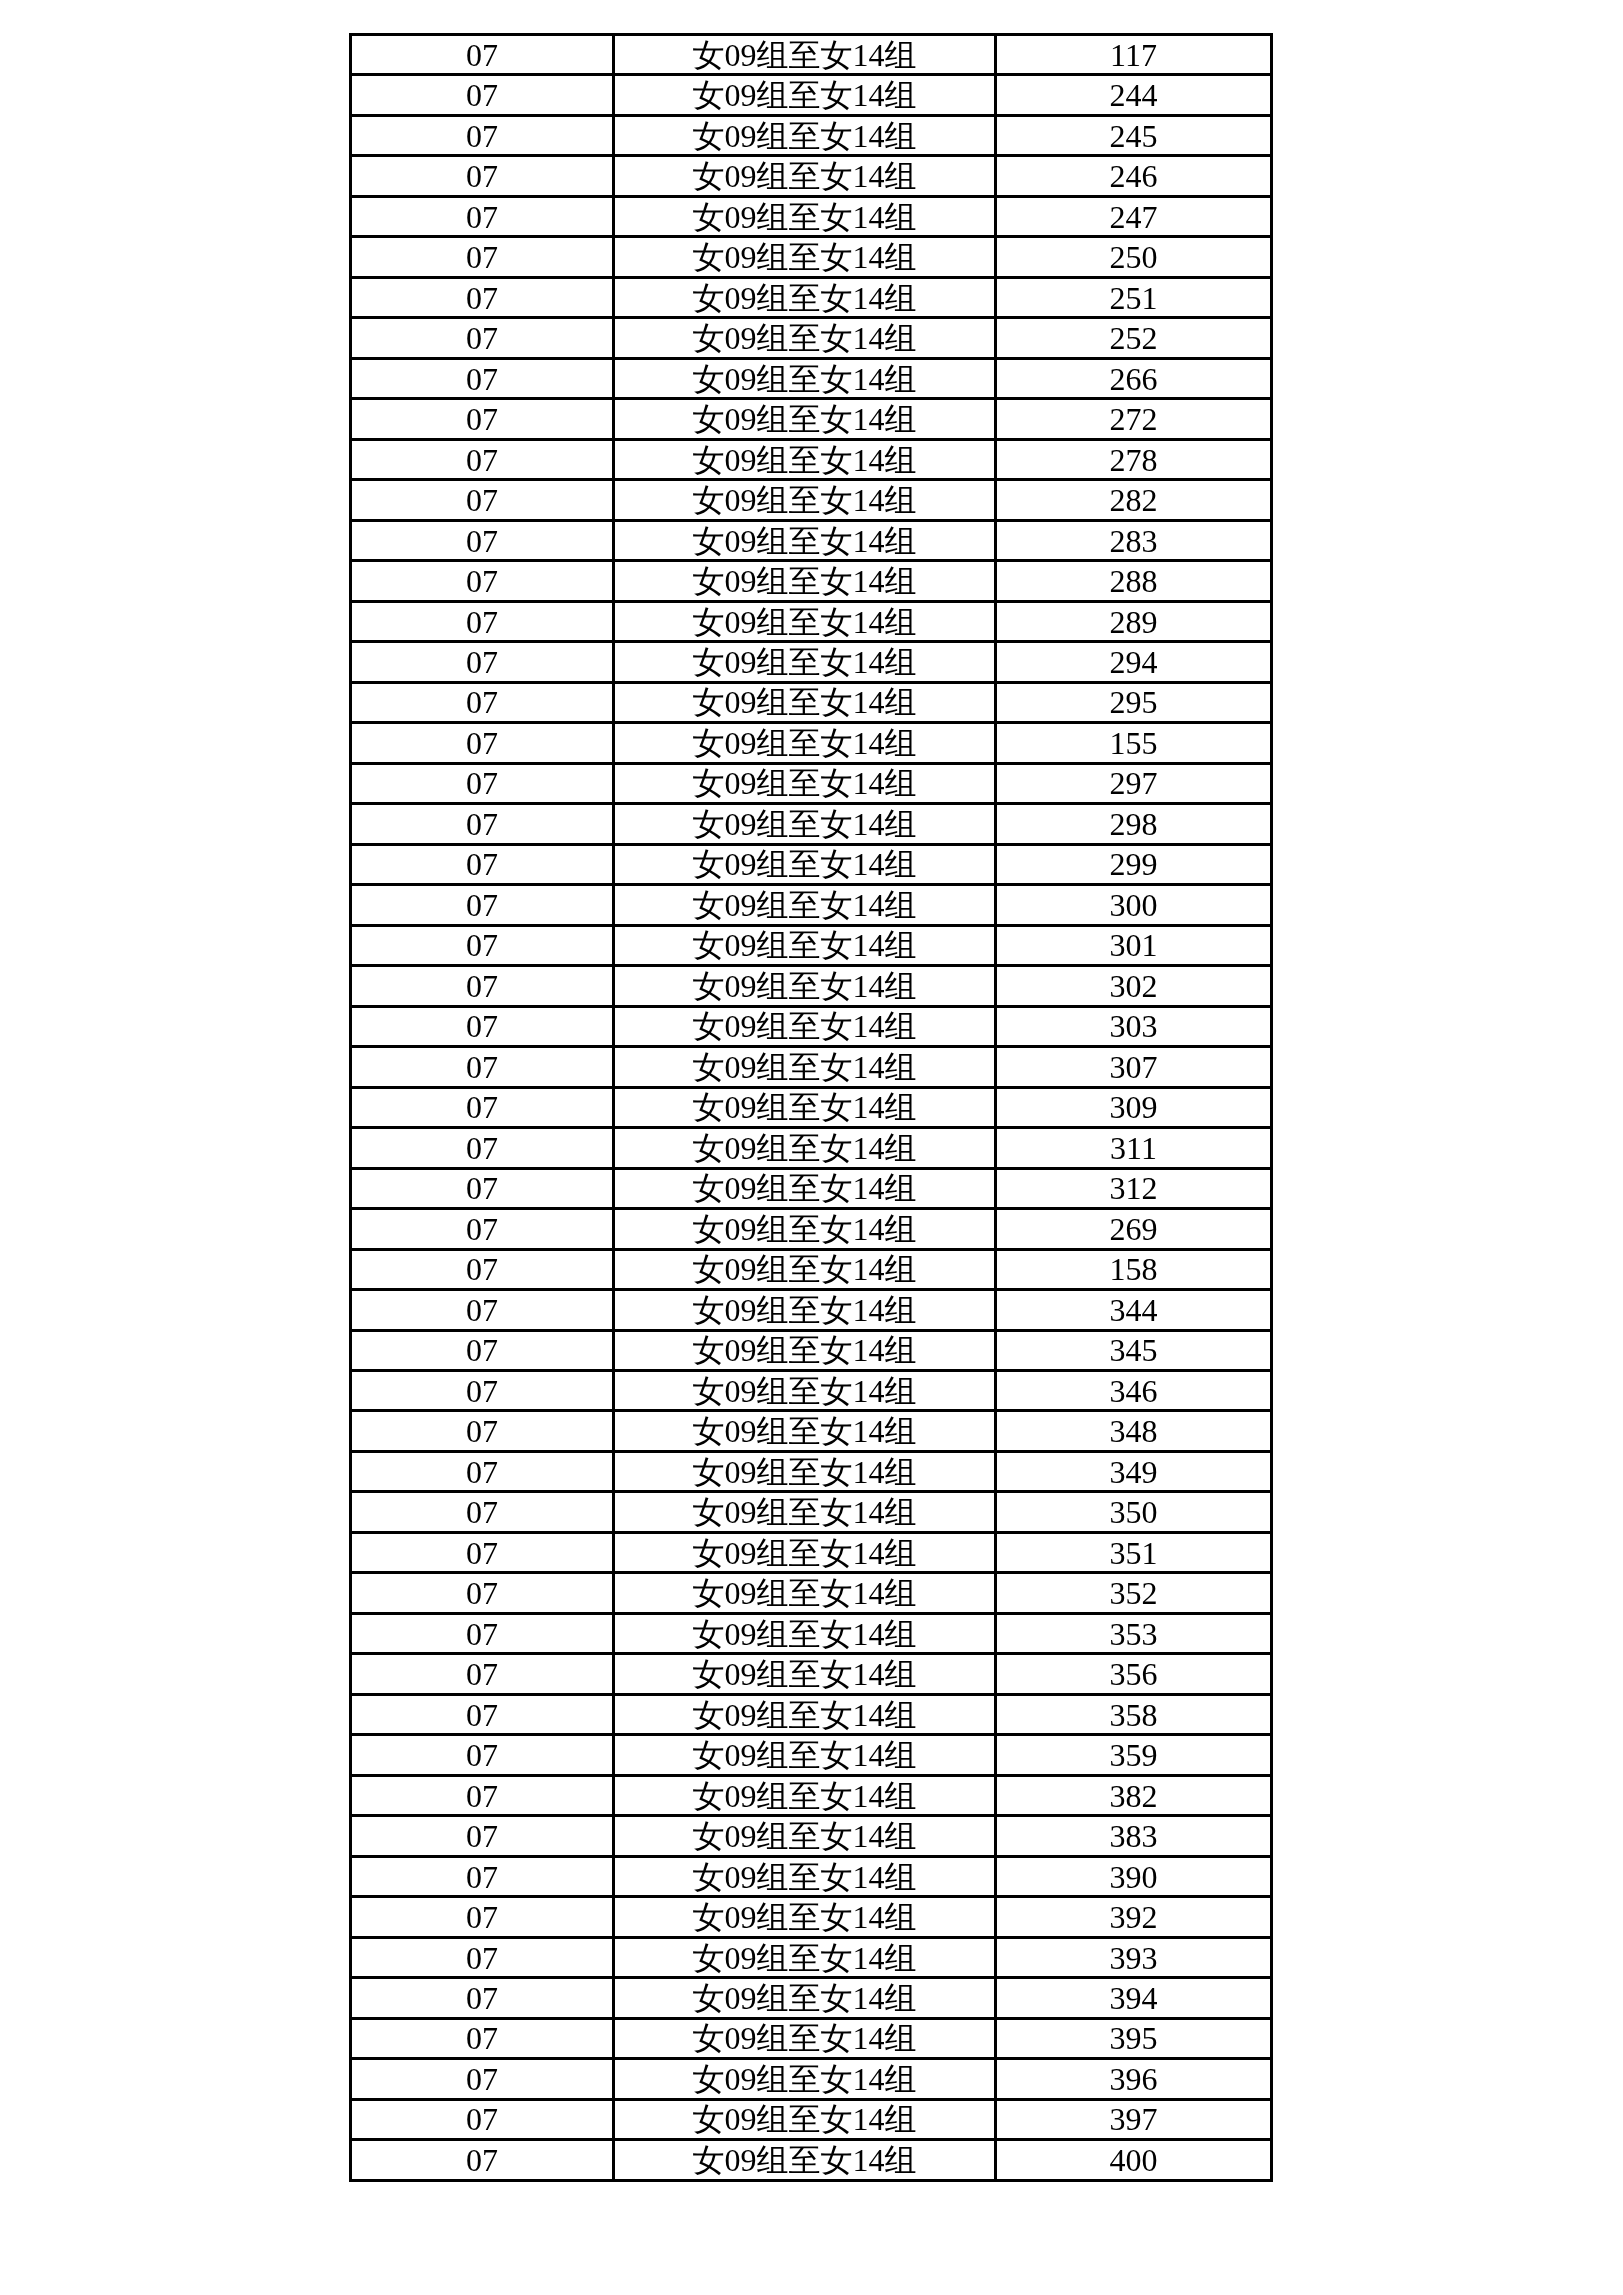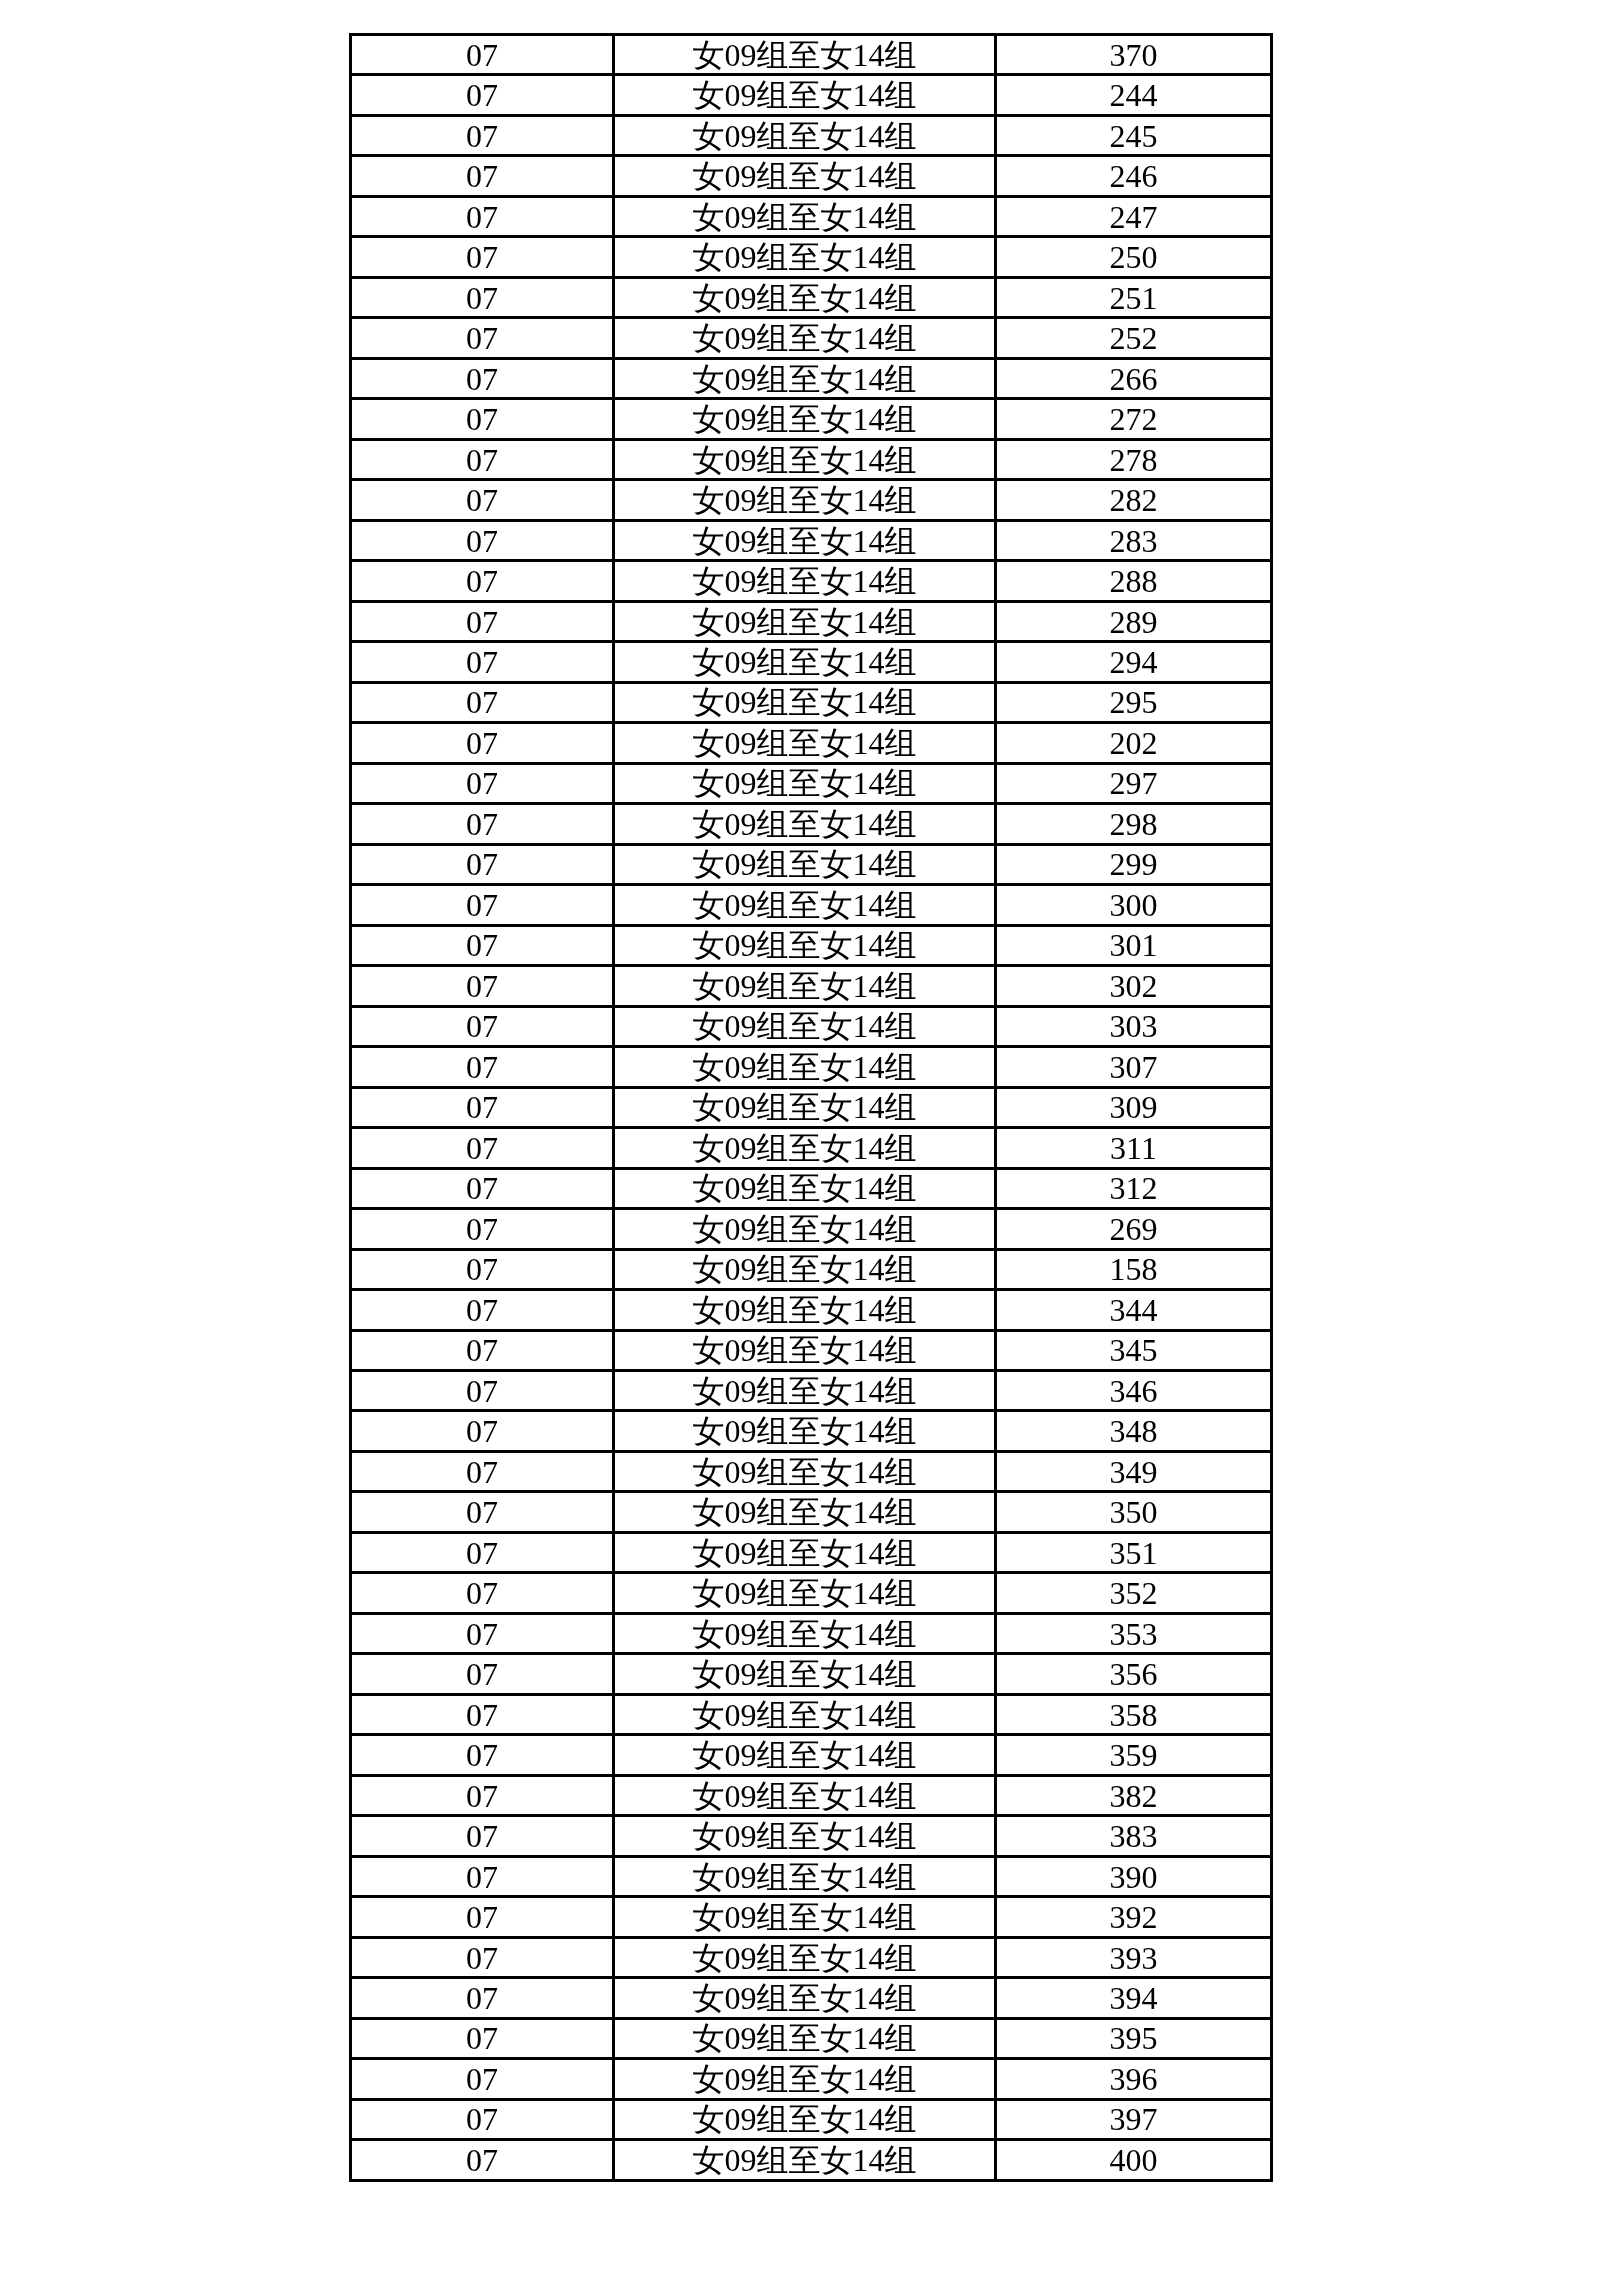--- a/index.html
+++ b/index.html
@@ -46,21 +46,21 @@
   <table class="doc-table">
     <colgroup>
       <col class="col-code">
       <col class="col-group">
       <col class="col-value">
     </colgroup>
     <tbody>
         <tr>
           <td>07</td>
           <td>女09组至女14组</td>
-          <td>370</td>
+          <td>117</td>
         </tr>
         <tr>
           <td>07</td>
           <td>女09组至女14组</td>
           <td>244</td>
         </tr>
         <tr>
           <td>07</td>
           <td>女09组至女14组</td>
           <td>245</td>
@@ -131,21 +131,21 @@
           <td>294</td>
         </tr>
         <tr>
           <td>07</td>
           <td>女09组至女14组</td>
           <td>295</td>
         </tr>
         <tr>
           <td>07</td>
           <td>女09组至女14组</td>
-          <td>202</td>
+          <td>155</td>
         </tr>
         <tr>
           <td>07</td>
           <td>女09组至女14组</td>
           <td>297</td>
         </tr>
         <tr>
           <td>07</td>
           <td>女09组至女14组</td>
           <td>298</td>

